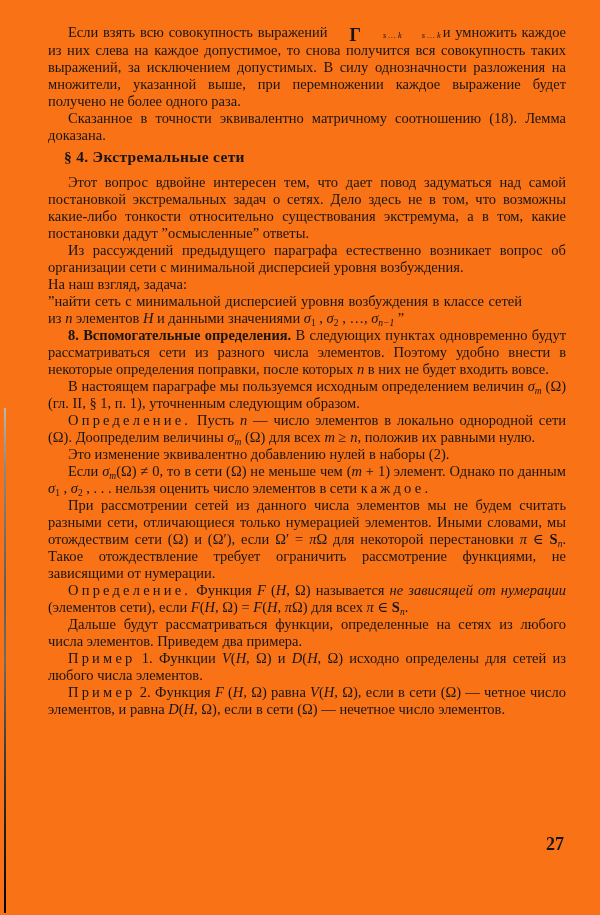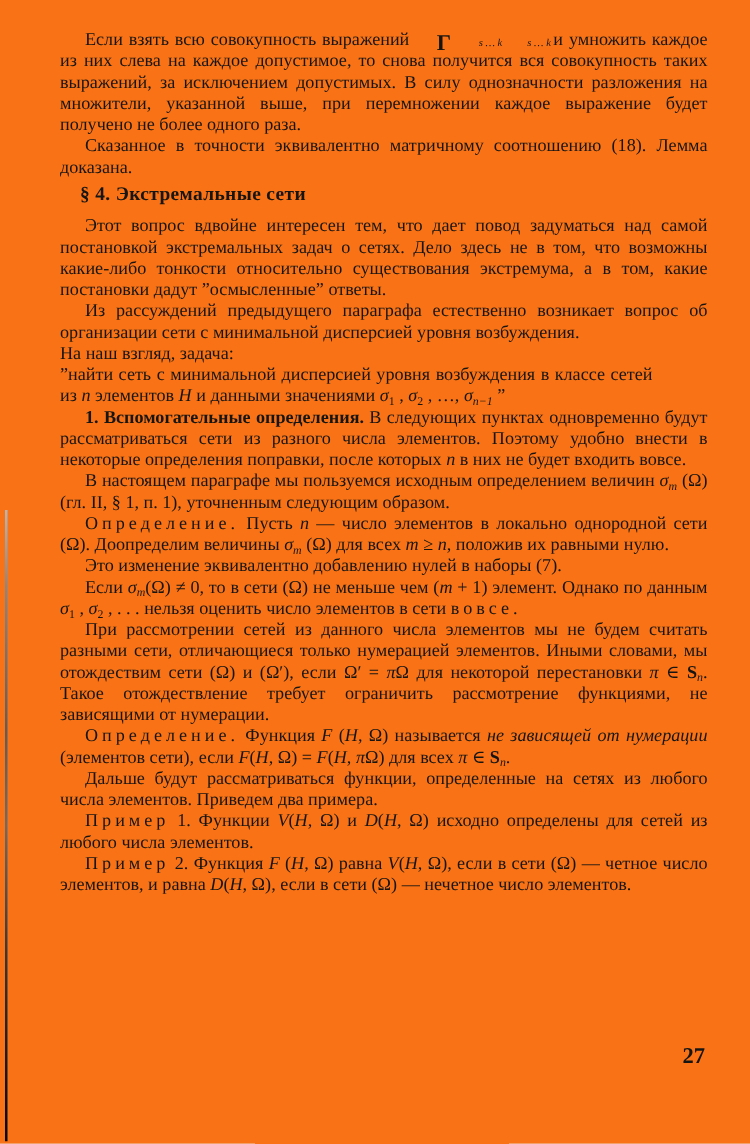--- a/index.html
+++ b/index.html
@@ -48,25 +48,25 @@
             <span>s … k</span>
             <span>s … k</span>
           </span>
         </span>и умножить каждое из них слева на каждое допустимое, то снова получится вся совокупность таких выражений, за исключением допустимых. В силу однозначности разложения на множители, указанной выше, при перемножении каждое выражение будет получено не более одного раза.</p>
       <p class="ind">Сказанное в точности эквивалентно матричному соотношению (18). Лемма доказана.</p>
       <h2 class="heading">§ 4. Экстремальные сети</h2>
       <p class="ind">Этот вопрос вдвойне интересен тем, что дает повод задуматься над самой постановкой экстремальных задач о сетях. Дело здесь не в том, что возможны какие-либо тонкости относительно существования экстремума, а в том, какие постановки дадут ”осмысленные” ответы.</p>
       <p class="ind">Из рассуждений предыдущего параграфа естественно возникает вопрос об организации сети с минимальной дисперсией уровня возбуждения.</p>
       <p class="">На наш взгляд, задача:</p>
       <p class=" quote">”найти сеть с минимальной дисперсией уровня возбуждения в классе сетей из <i>n</i> элементов <i>H</i> и данными значениями <i>σ</i><sub>1</sub> , <i>σ</i><sub>2</sub> , …, <i>σ</i><sub><i>n−1</i></sub> ”</p>
-      <p class="ind"><b class="lead">1. Вспомогательные определения.</b> В следующих пунктах одновременно будут рассматриваться сети из разного числа элементов. Поэтому удобно внести в некоторые определения поправки, после которых <i>n</i> в них не будет входить вовсе.</p>
+      <p class="ind"><b class="lead">8. Вспомогательные определения.</b> В следующих пунктах одновременно будут рассматриваться сети из разного числа элементов. Поэтому удобно внести в некоторые определения поправки, после которых <i>n</i> в них не будет входить вовсе.</p>
       <p class="ind">В настоящем параграфе мы пользуемся исходным определением величин <i>σ</i><sub><i>m</i></sub> (Ω)  (гл. II, § 1, п. 1), уточненным следующим образом.</p>
       <p class="ind"><span class="lsp">Определение.</span>  Пусть <i>n</i> — число элементов в локально однородной сети (Ω). Доопределим величины <i>σ</i><sub><i>m</i></sub> (Ω) для всех <i>m</i> ≥ <i>n</i>, положив их равными нулю.</p>
-      <p class="ind">Это изменение эквивалентно добавлению нулей в наборы (7).</p>
-      <p class="ind">Если <i>σ</i><sub><i>m</i></sub>(Ω) ≠ 0, то в сети (Ω) не меньше чем (<i>m</i> + 1) элемент. Однако по данным <i>σ</i><sub>1</sub> , <i>σ</i><sub>2</sub> , . . . нельзя оценить число элементов в сети <span class="lsp">вовсе</span>.</p>
+      <p class="ind">Это изменение эквивалентно добавлению нулей в наборы (2).</p>
+      <p class="ind">Если <i>σ</i><sub><i>m</i></sub>(Ω) ≠ 0, то в сети (Ω) не меньше чем (<i>m</i> + 1) элемент. Однако по данным <i>σ</i><sub>1</sub> , <i>σ</i><sub>2</sub> , . . . нельзя оценить число элементов в сети <span class="lsp">каждое</span>.</p>
       <p class="ind">При рассмотрении сетей из данного числа элементов мы не будем считать разными сети, отличающиеся только нумерацией элементов. Иными словами, мы отождествим сети (Ω) и (Ω′), если Ω′ = <i>π</i>Ω для некоторой перестановки <i>π</i> ∈ <b class="lead">S</b><sub><i>n</i></sub>. Такое отождествление требует ограничить рассмотрение функциями, не зависящими от нумерации.</p>
       <p class="ind"><span class="lsp">Определение.</span> Функция <i>F</i> (<i>H</i>, Ω)  называется <i>не зависящей от нумерации</i>  (элементов сети), если <i>F</i>(<i>H</i>, Ω) = <i>F</i>(<i>H</i>, <i>π</i>Ω) для всех <i>π</i> ∈ <b class="lead">S</b><sub><i>n</i></sub>.</p>
       <p class="ind">Дальше будут рассматриваться функции, определенные на сетях из любого числа элементов. Приведем два примера.</p>
       <p class="ind"><span class="lsp">Пример</span> 1. Функции <i>V</i>(<i>H</i>, Ω) и <i>D</i>(<i>H</i>, Ω) исходно определены для сетей из любого числа элементов.</p>
       <p class="ind"><span class="lsp">Пример</span> 2. Функция <i>F</i> (<i>H</i>, Ω) равна <i>V</i>(<i>H</i>, Ω), если в сети (Ω) — четное число элементов, и равна <i>D</i>(<i>H</i>, Ω), если в сети (Ω) — нечетное число элементов.</p>
     </div>
   <div class="pagenum">27</div>
 </div>
 
 </body></html>

